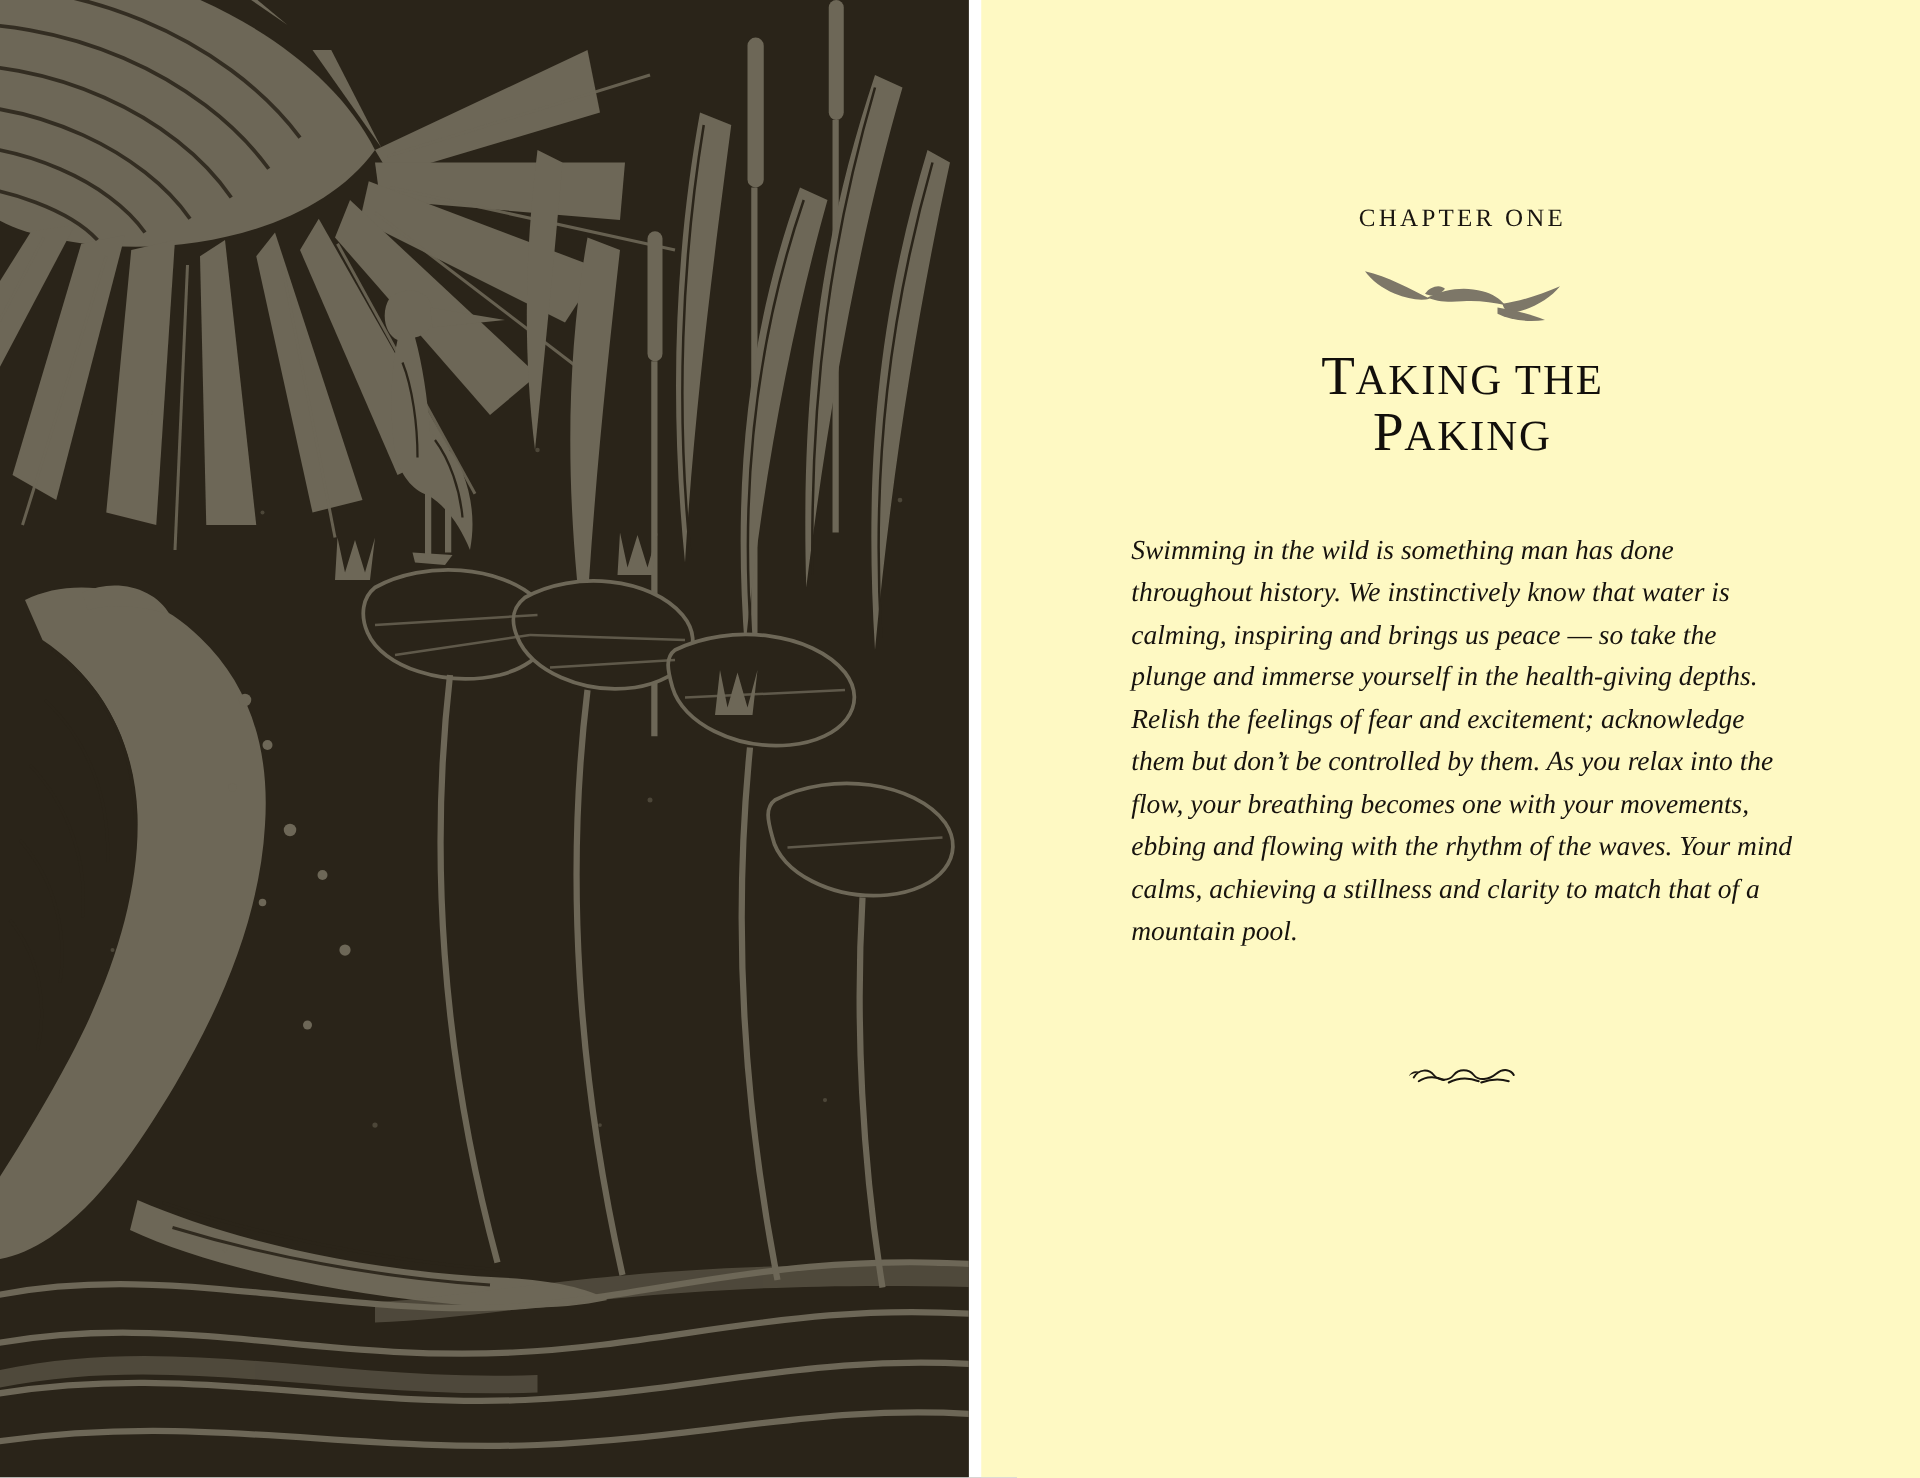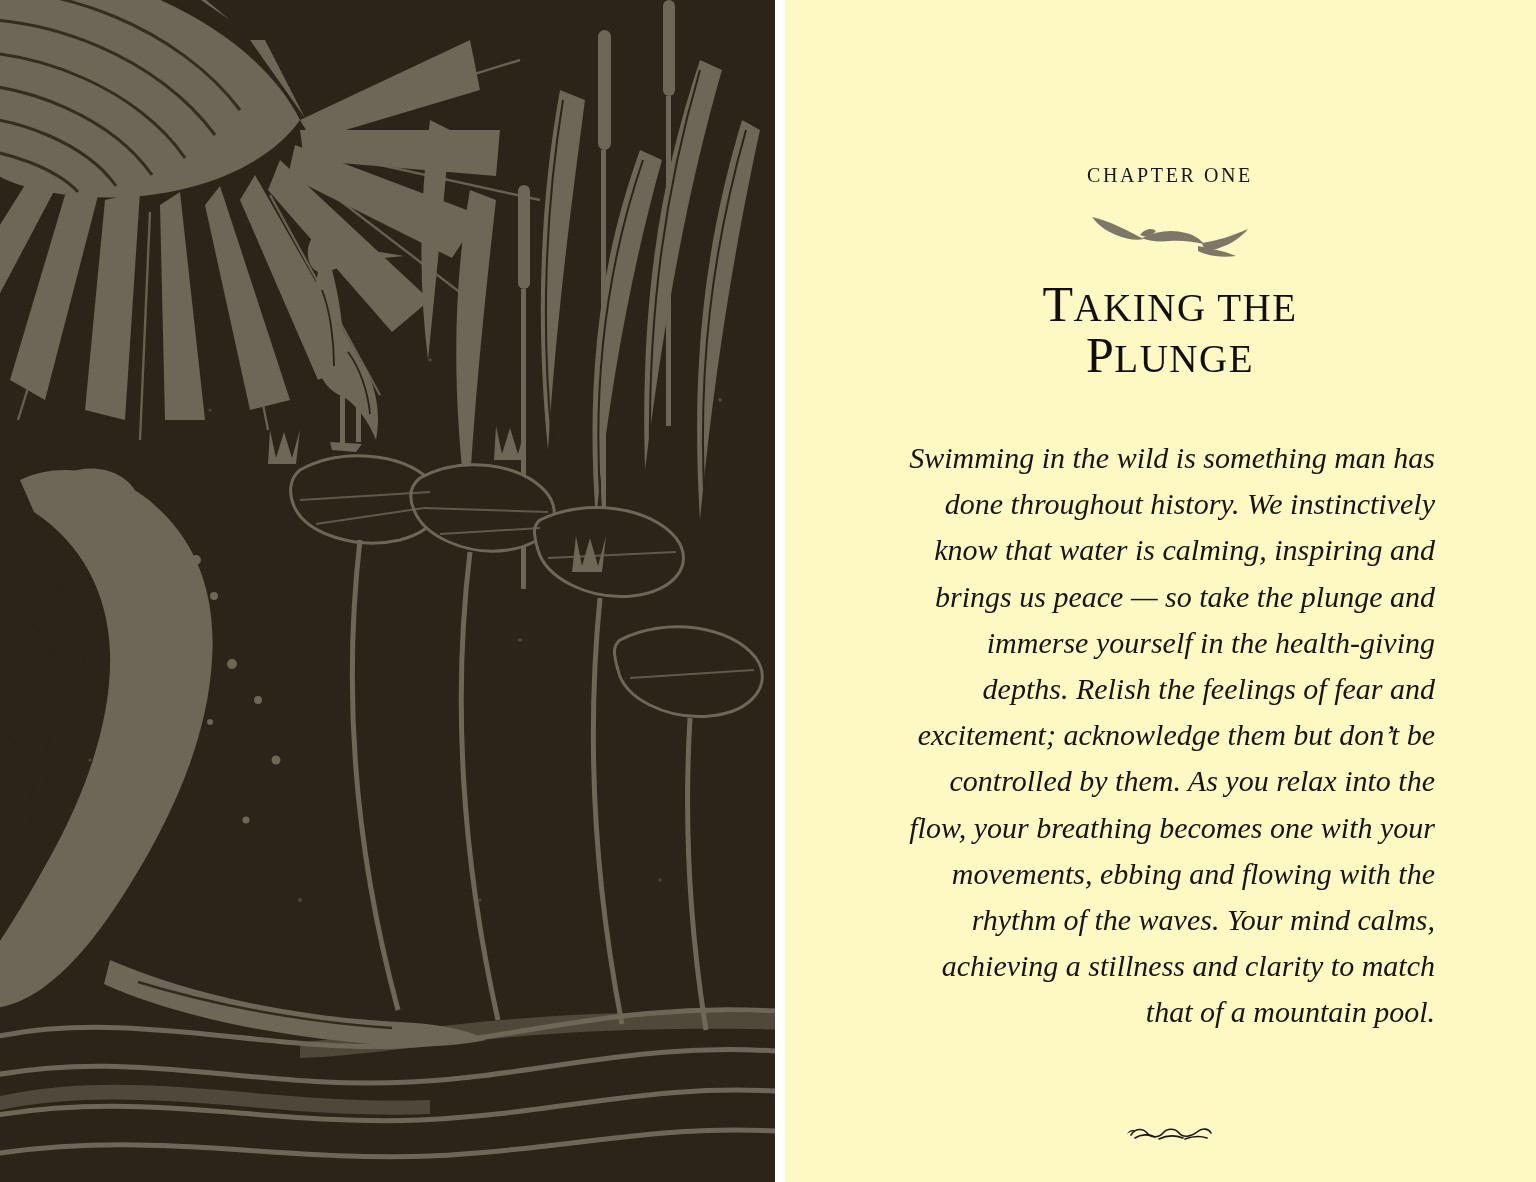--- a/index.html
+++ b/index.html
@@ -68,44 +68,44 @@
     margin-top: 22px;
     height: 58px;
     display: flex;
     align-items: center;
     justify-content: center;
   }
 
   .chapter-title {
     margin-top: 14px;
     font-family: "Liberation Serif", serif;
-    font-size: 50px;
+    font-size: 44px;
     line-height: 1.02;
     color: #120f0b;
     font-weight: 400;
     letter-spacing: 0.5px;
   }
   .chapter-title .ln {
     display: block;
   }
   
   .sc {
     font-size: 0.78em;
     letter-spacing: 1.5px;
   }
 
   .intro {
     margin: 54px auto 0 auto;
     width: 530px;
     font-family: "Liberation Serif", serif;
     font-style: italic;
-    font-size: 30px;
+    font-size: 22px;
     line-height: 1.54;
     color: #17130e;
-    text-align: right;
+    text-align: left;
   }
 
   .flourish-wrap {
     margin-top: 78px;
     height: 40px;
     display: flex;
     align-items: center;
     justify-content: center;
   }
 
@@ -325,21 +325,21 @@
             <path d="M 50,26 C 54,20 62,18 66,22 C 62,27 56,29 50,26 Z"></path>
 
             <path d="M 112,34 C 126,32 142,27 158,20 C 150,30 136,38 122,41 C 117,42 113,39 112,34 Z"></path>
             <path d="M 108,37 C 120,39 134,42 146,47 C 132,49 118,47 108,42 Z"></path>
           </g>
         </svg>
       </div>
 
       <h1 class="chapter-title">
         <span class="ln"><span>T</span><span class="sc">AKING THE</span></span>
-        <span class="ln"><span>P</span><span class="sc">LUNGE</span></span>
+        <span class="ln"><span>P</span><span class="sc">AKING</span></span>
       </h1>
 
       <p class="intro">Swimming in the wild is something man has done throughout history. We instinctively know that water is calming, inspiring and brings us peace — so take the plunge and immerse yourself in the health-giving depths. Relish the feelings of fear and excitement; acknowledge them but don’t be controlled by them. As you relax into the flow, your breathing becomes one with your movements, ebbing and flowing with the rhythm of the waves. Your mind calms, achieving a stillness and clarity to match that of a mountain pool.</p>
 
       <div class="flourish-wrap">
         <svg width="90" height="26" viewBox="0 0 90 26">
           <g fill="none" stroke="#1a1610" stroke-width="1.6" stroke-linecap="round">
             <path d="M 6,15 C 10,8 18,8 22,13 C 26,18 34,18 38,13 C 42,8 50,8 54,13 C 58,18 66,17 72,12 C 78,7 84,9 86,13"></path>
             <path d="M 10,18 C 16,14 24,14 30,17"></path>
             <path d="M 34,19 C 42,15 50,15 58,18"></path>

